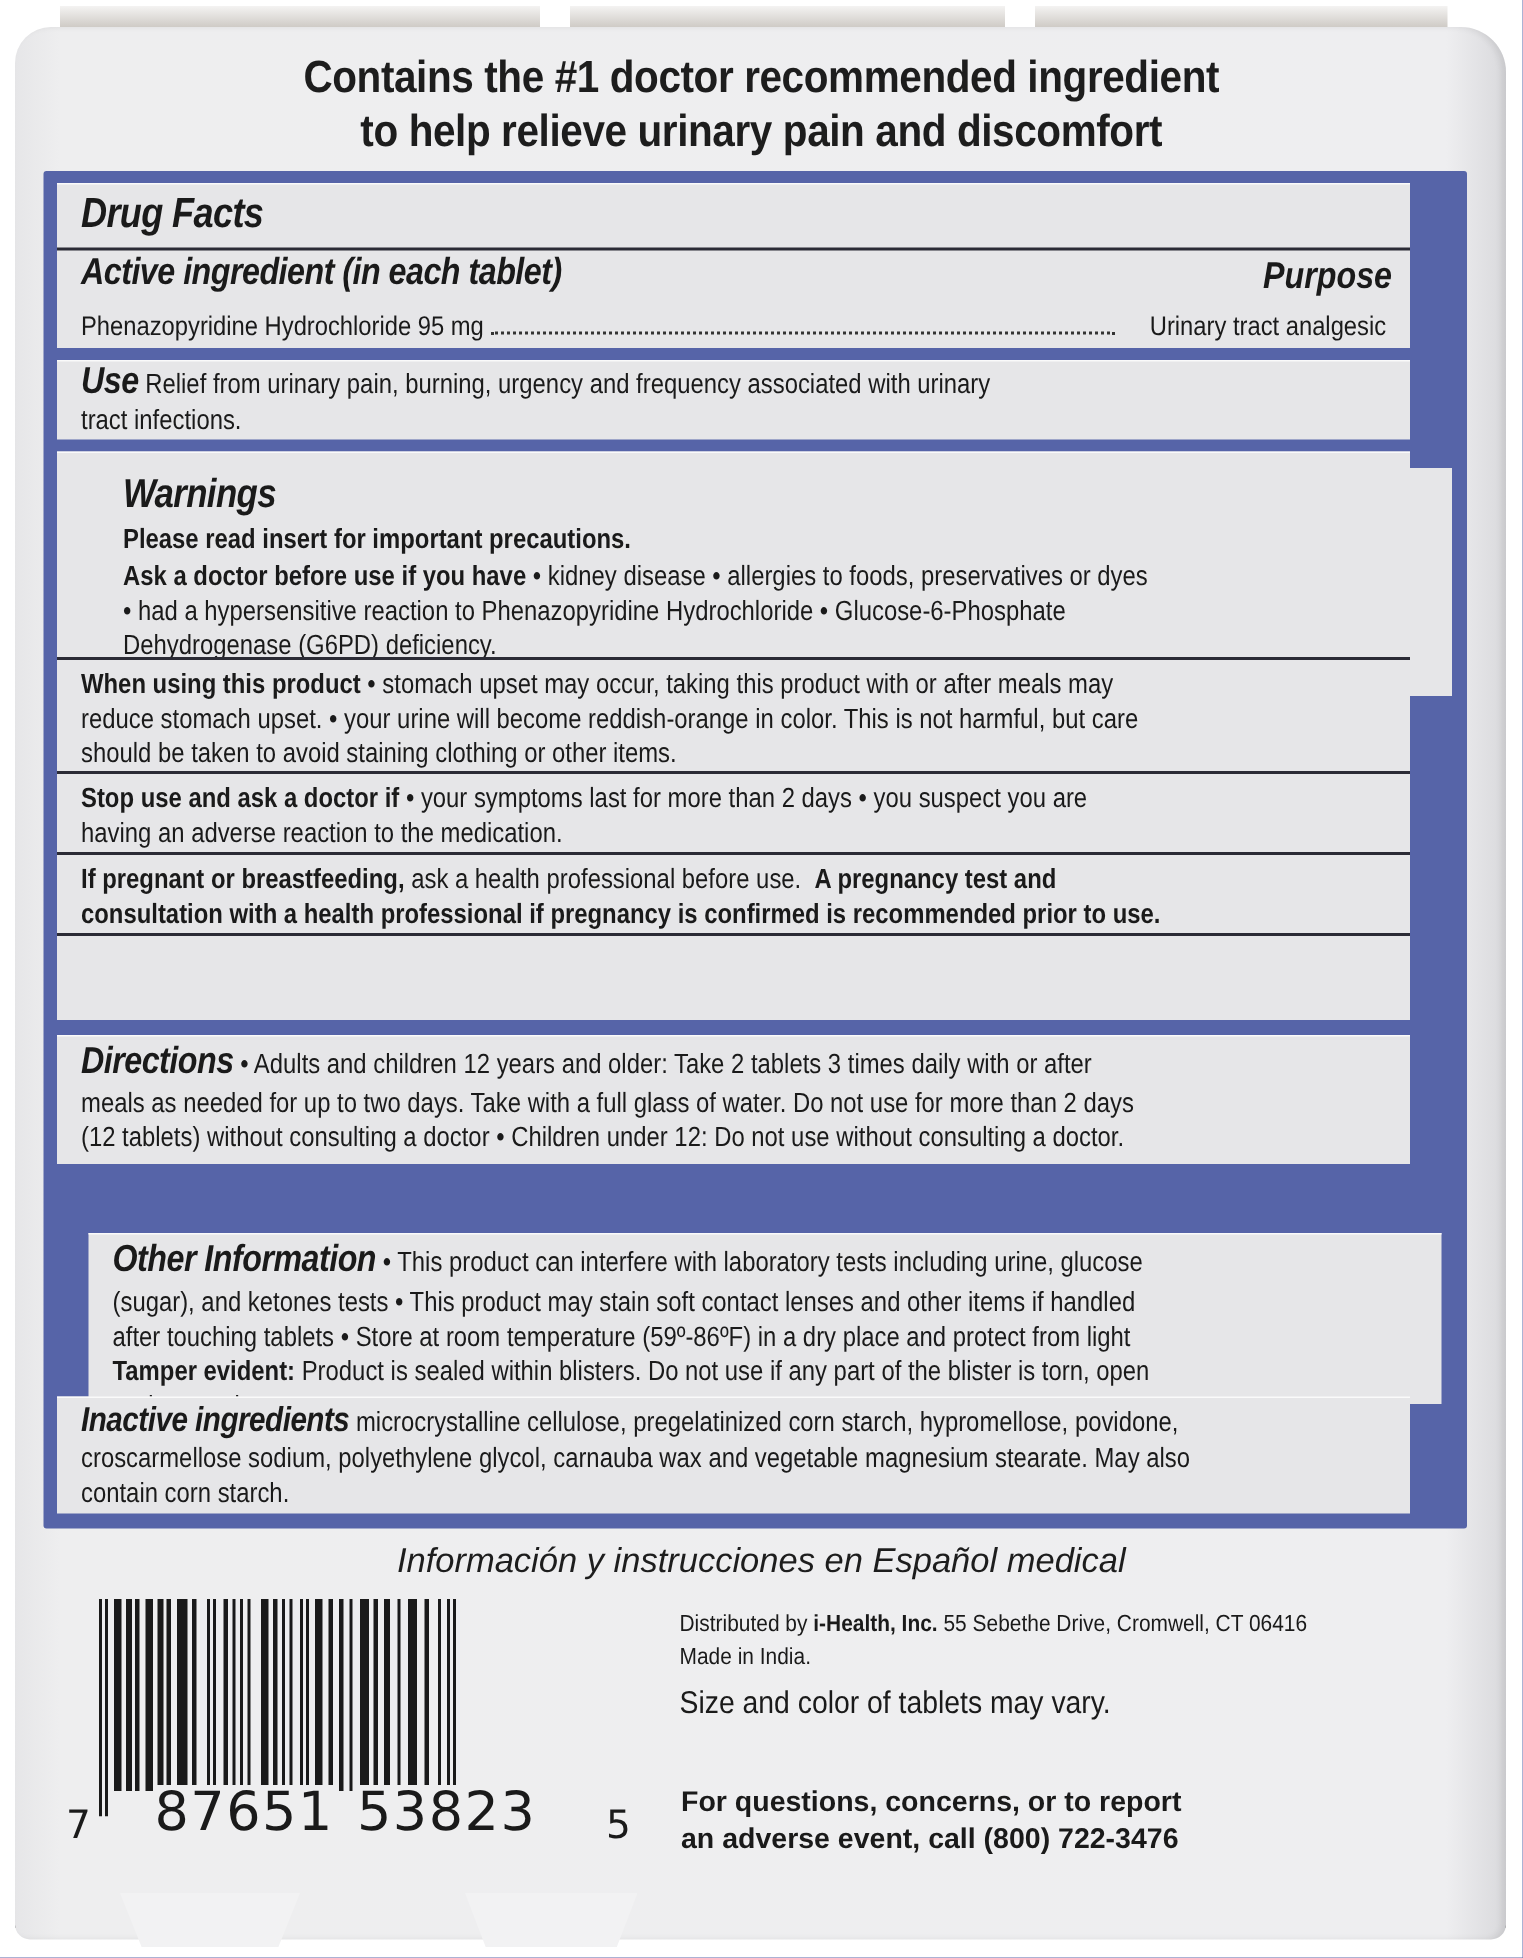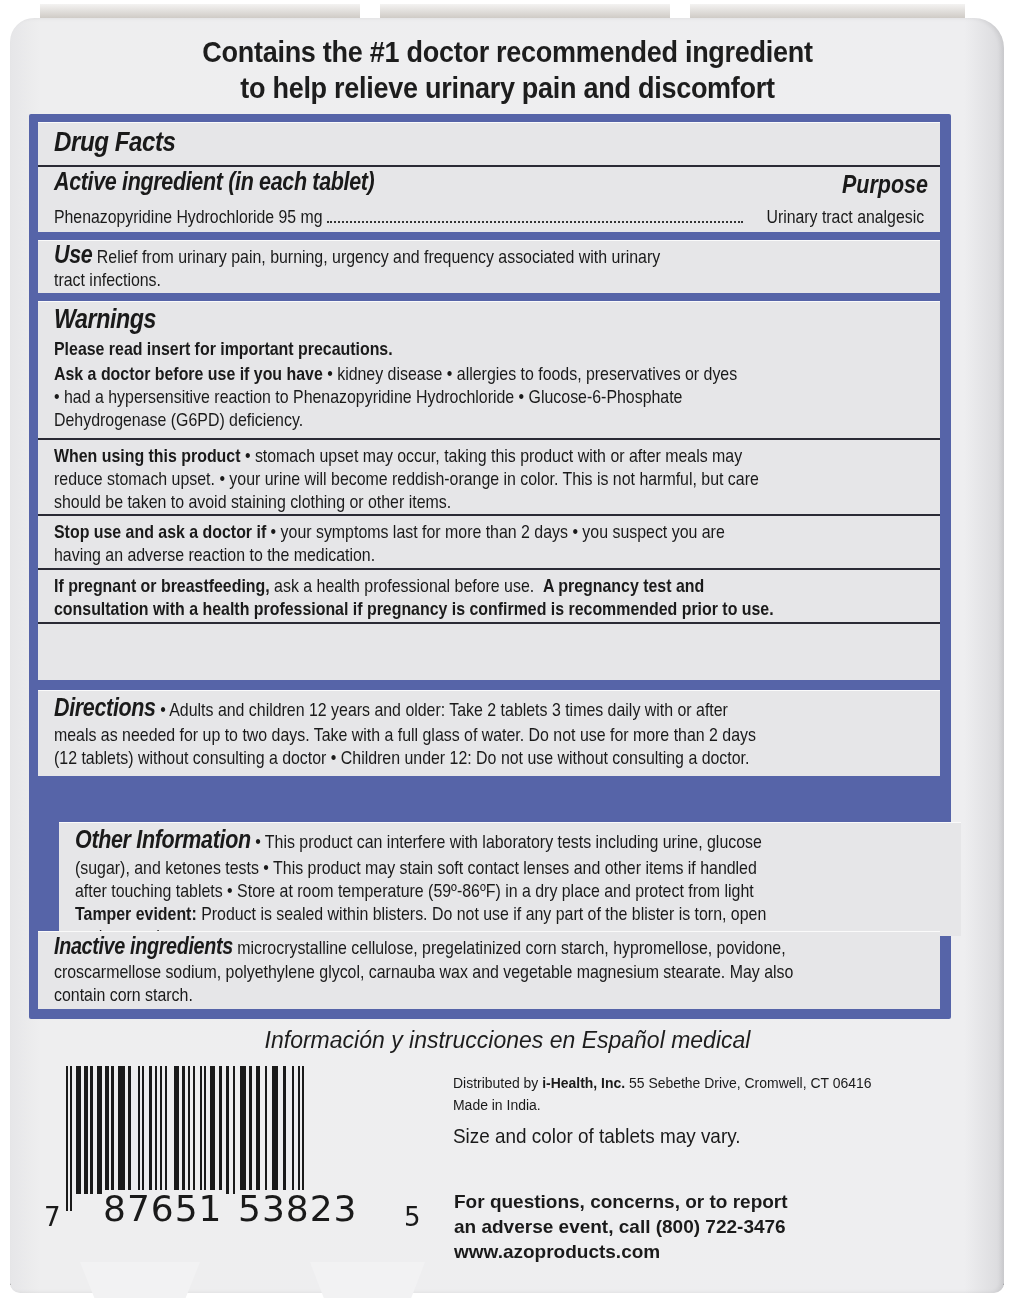--- a/index.html
+++ b/index.html
@@ -28,21 +28,21 @@
     clip-path:polygon(0 0,100% 0,88% 100%,12% 100%);
   }
   .headline {
     position:absolute; left:0; width:1015px; top:34px; text-align:center;
     font-weight:bold; font-size:30px; line-height:36px; letter-spacing:-0.3px;
     color:#1d1d1d; transform:scaleX(0.9); transform-origin:center;
   }
   .headline div { white-space:nowrap; }
   .facts {
     position:absolute; left:29px; top:114px; width:922px; height:905px;
-    background:#5664a8; border-radius:2px;
+    background:#5664a8; border-radius:2px;padding-left:27px;
   }
   .panel {
     position:absolute; left:9px; width:902px; background:#e6e6e8;
     border-top:1px solid #fafafa; box-sizing:border-box;
   }
   .sub { position:absolute; left:0; width:100%; background:#e6e6e8; box-sizing:border-box; }
   .rule { position:absolute; left:0; width:100%; height:2px; background:#2b2b35; }
   .t {
     position:absolute; left:16px; right:12px; font-size:18.5px; line-height:23px;
     transform:scaleX(0.86); transform-origin:left top; width:1040px; white-space:nowrap;
@@ -103,21 +103,21 @@
   </div>
 
   <div class="panel" style="top:126px;height:53px;">
     <div class="t" style="top:2px;">
       <span class="hd-sm">Use</span><span> Relief from urinary pain, burning, urgency and frequency associated with urinary</span>
     </div>
     <div class="t" style="top:27px;">tract infections.</div>
   </div>
 
   <div class="panel" style="top:187px;height:379px;">
-    <div class="sub" style="top:0;height:152px;">
+    <div class="sub" style="top:10px;height:152px;margin-left:28px;">
       <div class="t hd" style="top:2px;line-height:30px;">Warnings</div>
       <div class="t" style="top:35px;font-weight:bold;">Please read insert for important precautions.</div>
       <div class="t" style="top:60px;">
         <b>Ask a doctor before use if you have</b><span> • kidney disease • allergies to foods, preservatives or dyes</span>
       </div>
       <div class="t" style="top:83px;">• had a hypersensitive reaction to Phenazopyridine Hydrochloride • Glucose-6-Phosphate</div>
       <div class="t" style="top:106px;">Dehydrogenase (G6PD) deficiency.</div>
     </div>
     <div class="rule" style="top:136px;"></div>
 
@@ -230,14 +230,13 @@
 <div class="dist">
   <div>
     <span>Distributed by </span><b>i-Health, Inc.</b><span> 55 Sebethe Drive, Cromwell, CT 06416</span>
   </div>
   <div>Made in India.</div>
 </div>
 <div class="size">Size and color of tablets may vary.</div>
 <div class="contact">
   <div>For questions, concerns, or to report</div>
   <div>an adverse event, call (800) 722-3476</div>
-  <div>www.azoproducts.com</div>
 </div>
 
 </body></html>

